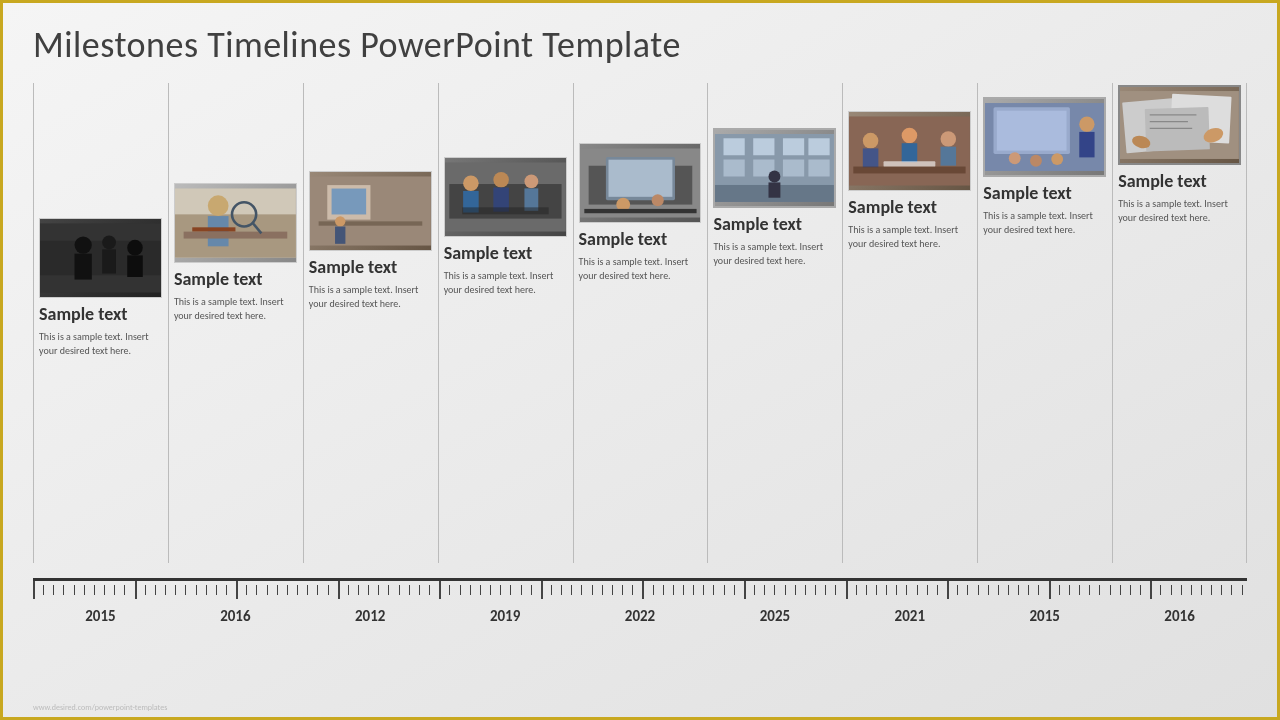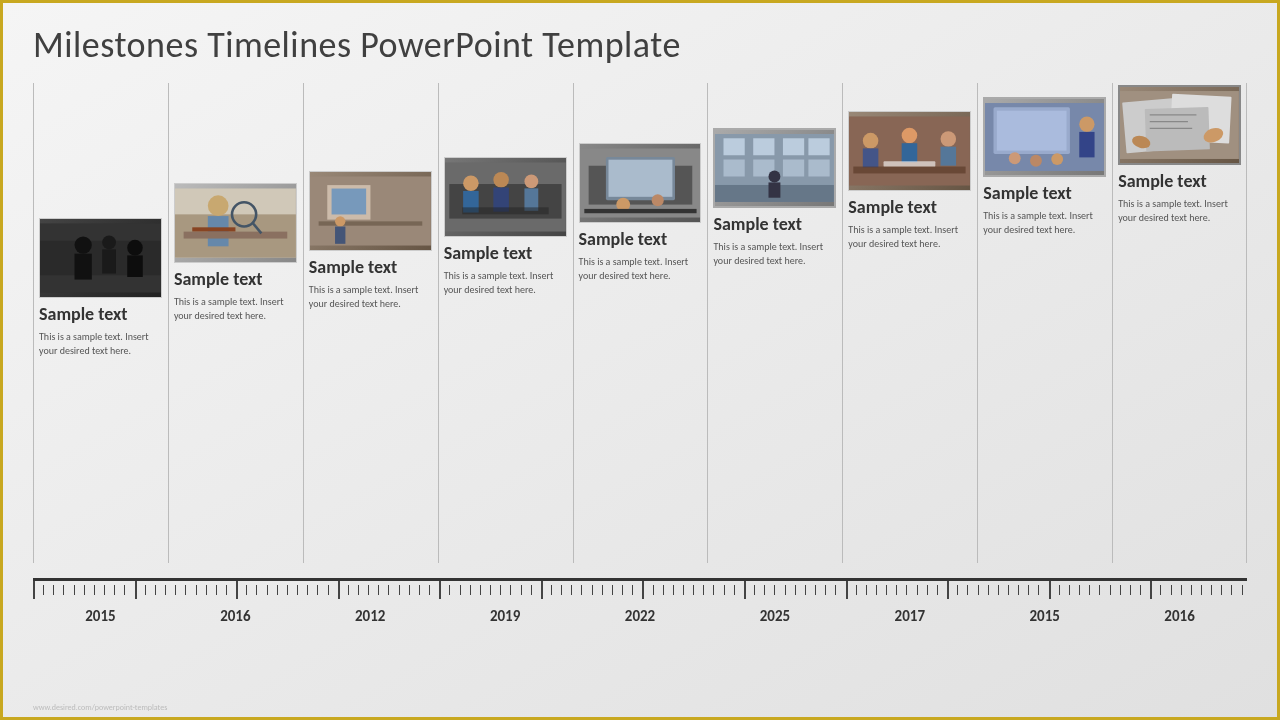--- a/index.html
+++ b/index.html
@@ -401,21 +401,21 @@
         <div style="width: 10.1667px; height: 10px; border-left: 1px solid rgb(68, 68, 68); flex-shrink: 0; margin-top: 4px;"></div>
       </div>
 
     <div class="year-row">
       <div class="year-cell">2015</div>
       <div class="year-cell">2016</div>
       <div class="year-cell">2012</div>
       <div class="year-cell">2019</div>
       <div class="year-cell">2022</div>
       <div class="year-cell">2025</div>
-      <div class="year-cell">2017</div>
+      <div class="year-cell">2021</div>
       <div class="year-cell">2015</div>
       <div class="year-cell">2016</div>
     </div>
 
   </div>
 
   <div class="watermark">www.desired.com/powerpoint-templates</div>
 
 </div>
 

